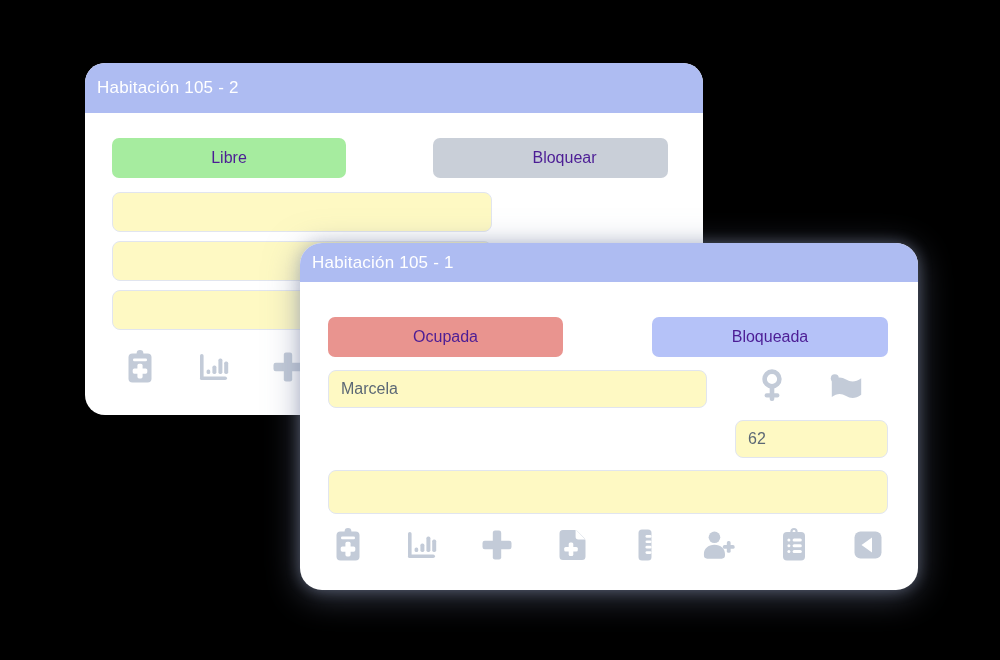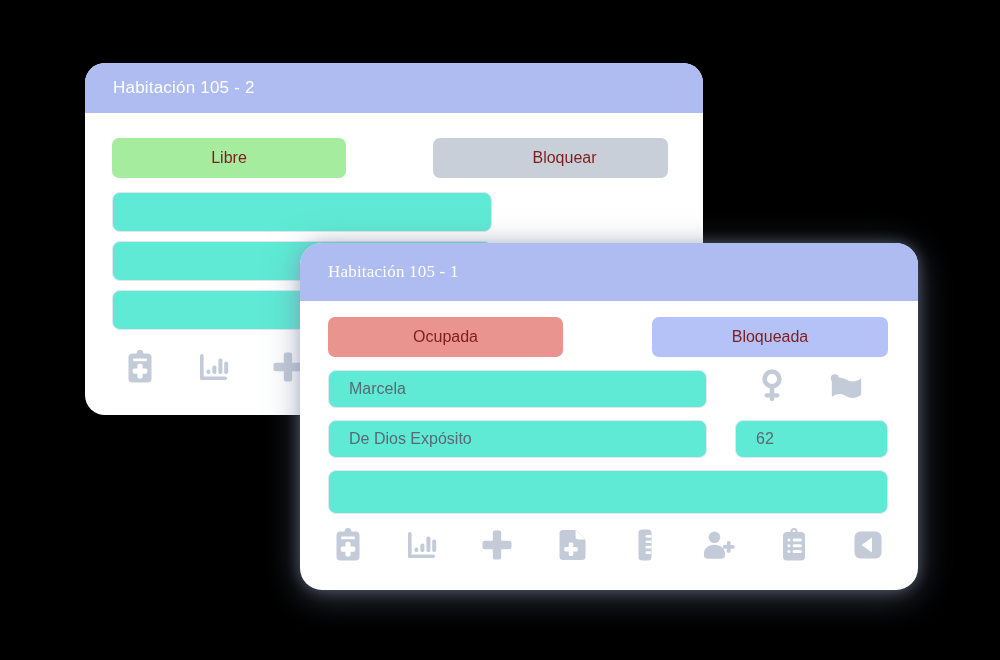--- a/index.html
+++ b/index.html
@@ -8,33 +8,33 @@
   .stage { position:relative; width:1000px; height:660px; background:var(--stage_bg,#000); }
 
   .card { position:absolute; background:#fff; overflow:hidden; }
   .card-back  { left:85px;  top:63px;  width:618px; height:352px; border-radius:20px; z-index:1; }
   .card-front { left:300px; top:243px; width:618px; height:347px; border-radius:22px; z-index:2;
                 box-shadow:0 0 14px rgba(140,150,180,.45), 0 6px 34px rgba(120,130,160,.5); }
 
   .card-header { position:absolute; left:0; top:0; right:0; background:var(--header,#aebcf2);
                  display:flex; align-items:center; }
   .card-back  .card-header { height:50px; }
-  .card-front .card-header { height:58px;font-family:Liberation Serif, serif; }
-  .card-title { color:#fff; font-size:17px; padding-left:28px; letter-spacing:.2px; }
+  .card-front .card-header { height:39px; }
+  .card-title { color:#fff; font-size:17px; padding-left:12px; letter-spacing:.2px; }
 
-  .btn { position:absolute; height:40px; border:none; border-radius:7px; color:#7f1d1d;
+  .btn { position:absolute; height:40px; border:none; border-radius:7px; color:#4c1d95;
          font-size:16px; font-family:inherit; display:flex; align-items:center;
          justify-content:center; cursor:pointer; }
   .btn-libre     { left:27px;  top:75px; width:234px; background:var(--free,#a6ec9f); }
   .btn-bloquear  { left:348px; top:75px; width:235px; background:var(--block_gray,#c9cfd8);padding-left:28px; }
   .btn-ocupada   { left:28px;  top:74px; width:235px; background:var(--occupied,#e9948f); }
   .btn-bloqueada { left:352px; top:74px; width:236px; background:var(--blocked,#b5c2f8); }
 
-  .field { position:absolute; border:1.5px solid #e1e5ef; border-radius:8px; background:#5eead4;
-           font-size:16px; font-family:inherit; color:var(--text,#5c6875); padding:0 20px;
+  .field { position:absolute; border:1.5px solid #e1e5ef; border-radius:8px; background:#fef9c3;
+           font-size:16px; font-family:inherit; color:var(--text,#5c6875); padding:0 12px;
            outline:none; }
   .bk-input1 { left:27px; top:129px; width:380px; height:40px; }
   .bk-input2 { left:27px; top:178px; width:380px; height:40px; }
   .bk-input3 { left:27px; top:227px; width:380px; height:40px; }
   .fr-first  { left:28px;  top:127px; width:379px; height:38px; }
   .fr-last   { left:28px;  top:177px; width:379px; height:38px; }
   .fr-age    { left:435px; top:177px; width:153px; height:38px; text-align:left; }
   .fr-notes  { left:28px;  top:227px; width:560px; height:44px; }
 
   .meta-icons { position:absolute; left:435px; top:123px; width:153px; height:46px;
@@ -92,21 +92,20 @@
   </div>
 
   <div class="card card-front">
     <div class="card-header">
       <span class="card-title">Habitación 105 - 1</span>
     </div>
     <button class="btn btn-bloqueada">Bloqueada</button>
     <button class="btn btn-ocupada">Ocupada</button>
 
     <input class="field fr-first" value="Marcela" style="">
-    <input class="field fr-last" value="De Dios Expósito" style="">
     <input class="field fr-age" value="62" style="">
     <input class="field fr-notes" value="" style="">
 
     <div class="meta-icons">
       <span>
         <svg width="40" height="46" viewBox="0 0 40 46">
           <circle cx="20" cy="13" r="7.4" fill="none" stroke="#c3cbd8" stroke-width="4.6"></circle>
           <rect class="ic" x="17.7" y="19.5" width="4.6" height="15.5" rx="2"></rect>
           <rect class="ic" x="12.6" y="27.2" width="14.8" height="4.4" rx="2"></rect>
         </svg>

